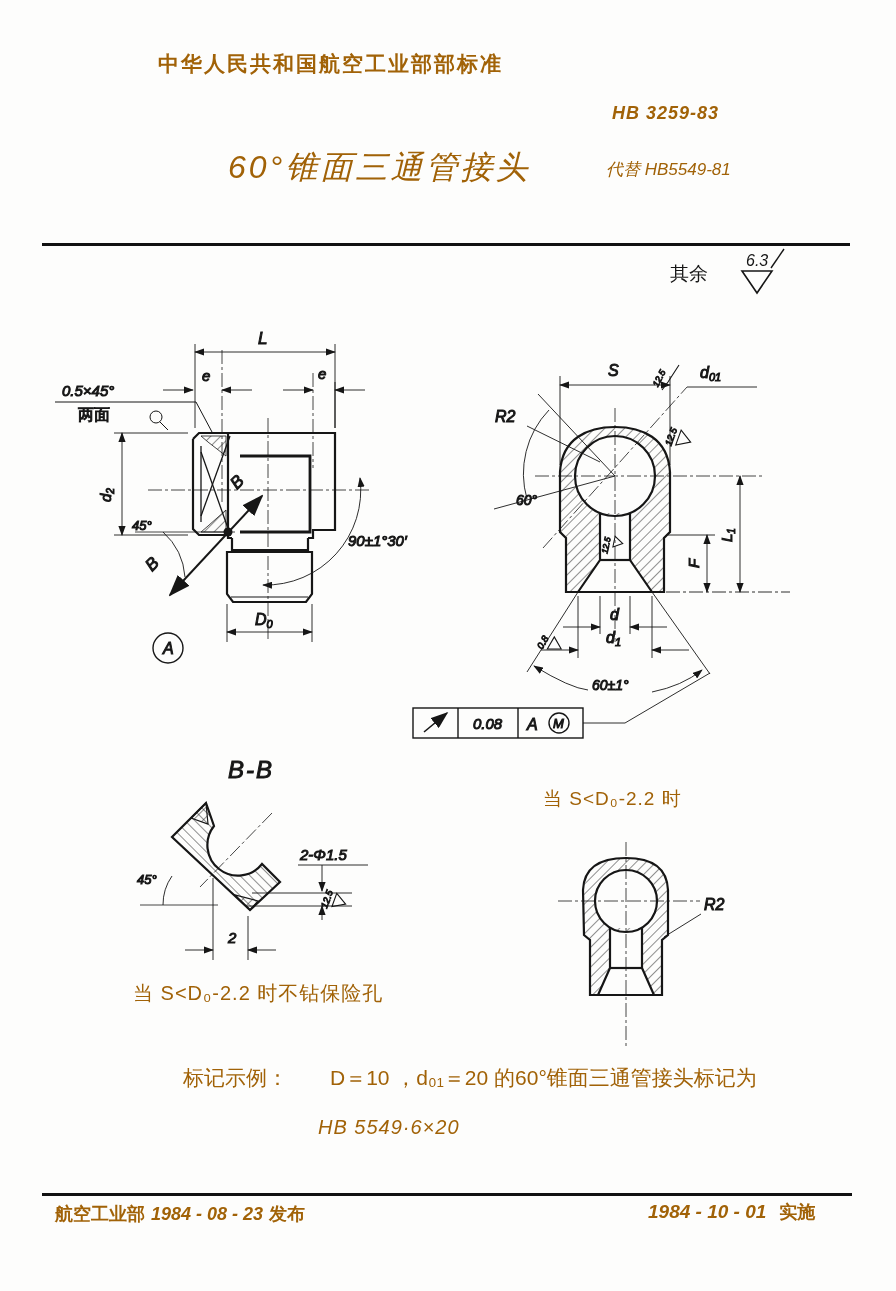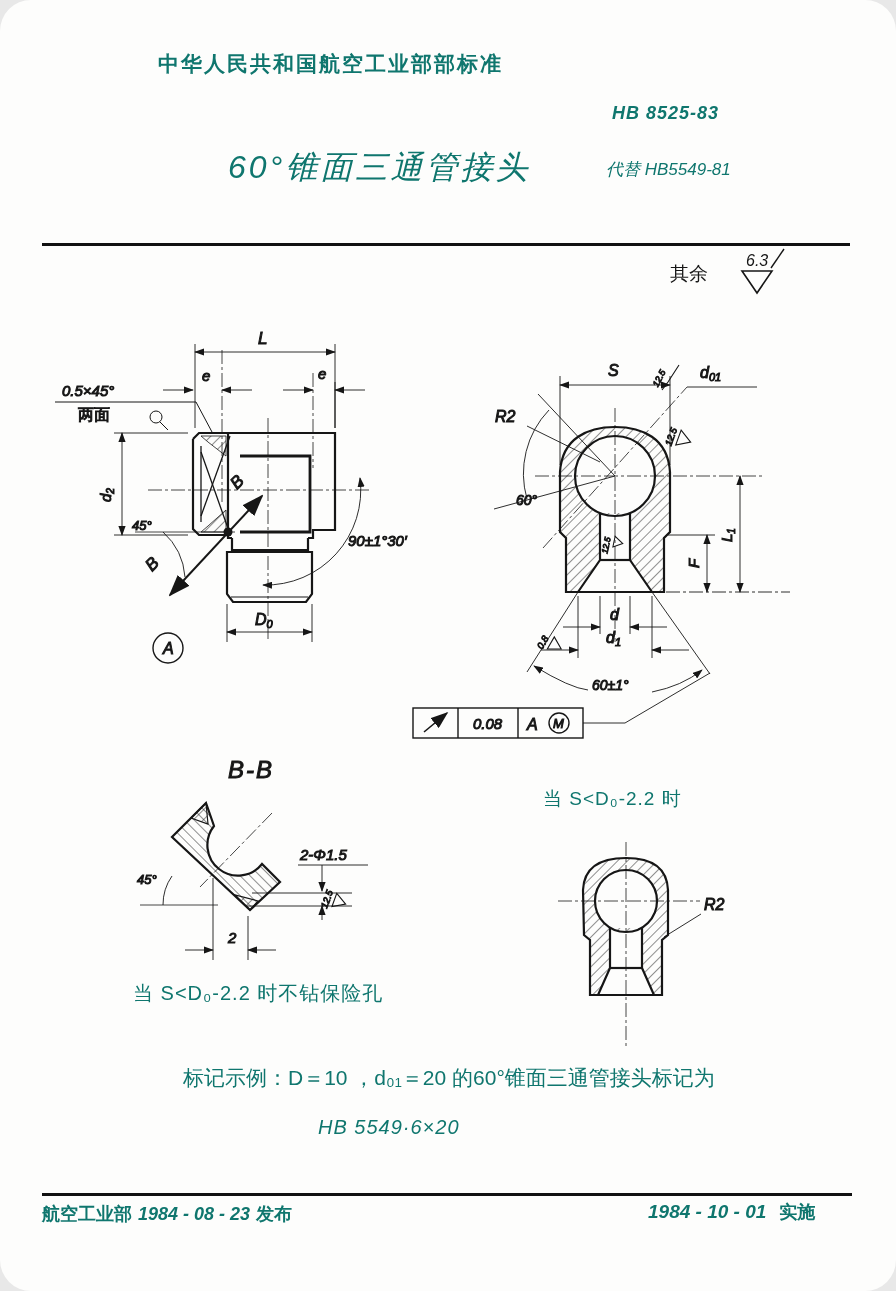--- a/index.html
+++ b/index.html
@@ -1,44 +1,44 @@
 <!DOCTYPE html>
 <html><head>
 <meta charset="utf-8">
 <style>
   html,body{margin:0;padding:0;background:#e8e8e8;}
   .page{position:relative;width:896px;height:1291px;background:#fdfdfc;overflow:hidden;
-        font-family:"Liberation Sans","DejaVu Sans",sans-serif;color:#0f766e;border-radius:31px;}
+        font-family:"Liberation Sans","DejaVu Sans",sans-serif;color:#a16207;}
   .abs{position:absolute;white-space:nowrap;}
   .org{left:158px;top:50px;font-size:21px;font-weight:bold;letter-spacing:2px;}
   .stdno{left:612px;top:103px;font-size:18px;font-style:italic;font-weight:bold;letter-spacing:1px;}
   .doctitle{left:228px;top:146px;font-size:32px;font-style:italic;letter-spacing:3px;}
   .replaces{left:606px;top:158px;font-size:17px;font-style:italic;}
   .rule{position:absolute;left:42px;top:243px;width:808px;height:3px;background:#111;}
   .cond{left:543px;top:786px;font-size:19px;letter-spacing:1px;text-align:center;}
   .nodrill{left:133px;top:980px;font-size:20px;letter-spacing:1px;}
   .example{left:183px;top:1064px;font-size:21px;}
-  .example .lbl{}
+  .example .lbl{margin-right:42px;}
   .excode{left:318px;top:1116px;font-size:20px;font-style:italic;letter-spacing:1px;}
   .footrule{position:absolute;left:42px;top:1193px;width:810px;height:3px;background:#111;}
-  .footL{left:42px;top:1202px;font-size:18px;font-weight:bold;}
+  .footL{left:55px;top:1202px;font-size:18px;font-weight:bold;}
   .footL .dt{font-style:italic;font-weight:bold;margin:0 6px;}
   .footR{left:648px;top:1200px;font-size:18px;}
   .footR .dt{font-style:italic;font-weight:bold;font-size:19px;}
   .footR .vb{font-weight:bold;margin-left:13px;}
   svg text{font-family:"Liberation Sans","DejaVu Sans",sans-serif;fill:#161616;}
   svg .it{font-style:italic;}
 </style>
 </head>
 <body>
 
 <div class="page">
 
   <div class="abs org">中华人民共和国航空工业部部标准</div>
-  <div class="abs stdno">HB 8525-83</div>
+  <div class="abs stdno">HB 3259-83</div>
   <div class="abs doctitle">60°锥面三通管接头</div>
   <div class="abs replaces">代替 HB5549-81</div>
   <div class="rule"></div>
 
   <svg class="abs" style="left:668px;top:246px;" width="175" height="56" viewBox="0 0 175 56">
     <text x="2" y="34" font-size="19">其余</text>
     <text x="78" y="20" font-size="16" class="it">6.3</text>
     <path d="M103,22 L116,3" stroke="#161616" stroke-width="1.4" fill="none"></path>
     <path d="M74,25 L104,25 L89,47 Z" stroke="#161616" stroke-width="1.6" fill="none"></path>
   </svg>

